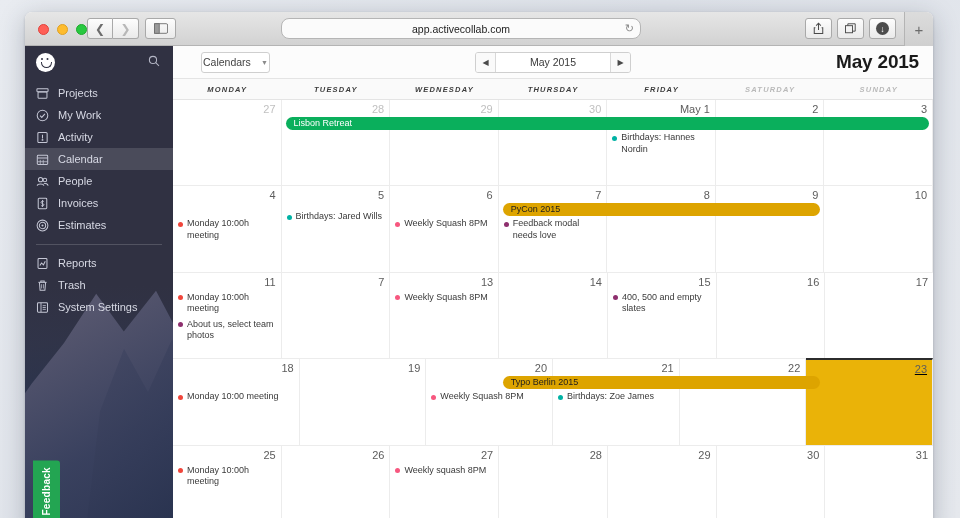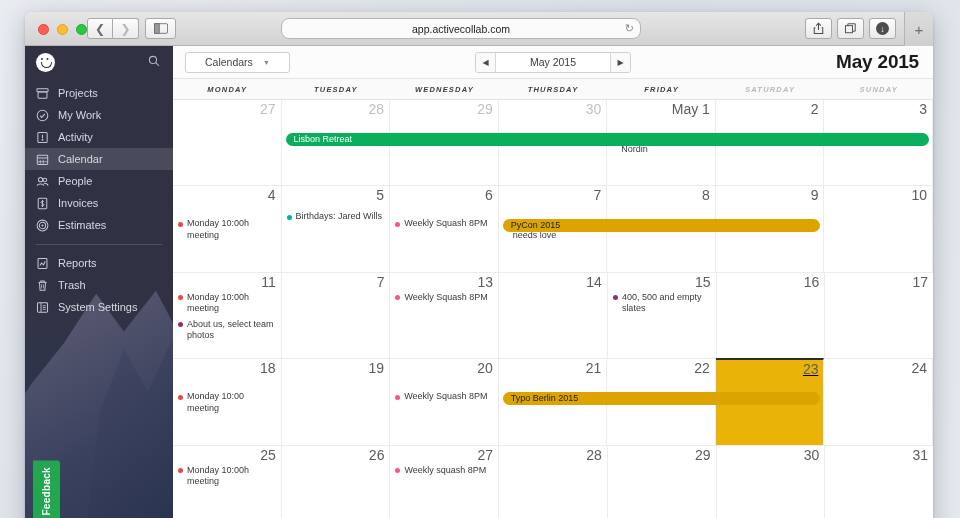--- a/index.html
+++ b/index.html
@@ -160,21 +160,21 @@
   
   #main { flex: 1; background: #fff; display: flex; flex-direction: column; min-width: 0; }
 
   #toolbar {
     height: 33px; flex: none; position: relative;
     border-bottom: 1px solid #e4e4e4;
     background: #fcfcfc;
     display: flex; align-items: center;
   }
   #calendars-btn {
-    margin-left: 12px; height: 21px; padding: 0 19px;
+    margin-left: 28px; height: 21px; padding: 0 1px;
     background: #fff; border: 1px solid #cfcfcf; border-radius: 3px;
     display: flex; align-items: center; gap: 10px;
     font-size: 10.5px; color: #444;
   }
   .caret { font-size: 7px; color: #8a8a8a; }
 
   #month-nav {
     position: absolute; left: 50%; transform: translateX(-50%);
     display: flex; align-items: center; height: 21px;
     border: 1px solid #cfcfcf; border-radius: 3px; overflow: hidden;
@@ -212,40 +212,40 @@
     min-height: 0;
   }
   .day {
     flex: 1; position: relative; min-width: 0;
     border-right: 1px solid #ececec;
     padding: 3px 5px 0;
   }
   .day:last-child { border-right: none; }
   .day.today { background: #eab308; border-top: 2px solid #2c2c2c; margin-top: -1px; text-decoration: underline; }
   .daynum {
-    text-align: right; font-size: 14px; color: #5c5c5c; line-height: 12px;
+    text-align: right; font-size: 11px; color: #5c5c5c; line-height: 12px;
   }
   .day.other .daynum { color: #c0c0c0; }
 
   .events { margin-top: 4px; }
   .ev {
     display: flex; gap: 4px; font-size: 9px; color: #3a3a3a;
     line-height: 11.5px; margin-bottom: 4px;
   }
   .ev .dot {
     width: 5px; height: 5px; border-radius: 50%; flex: none; margin-top: 3.5px;
   }
   .ev .txt { min-width: 0; }
 
   
   .bar {
     position: absolute; height: 13px; border-radius: 7px;
     display: flex; align-items: center;
     padding-left: 8px; font-size: 9px; line-height: 13px;
-    white-space: nowrap; overflow: hidden; z-index: 3; margin-top: 16px;
+    white-space: nowrap; overflow: hidden; z-index: 3;
   }
 </style>
 </head>
 <body>
 
 <div id="window">
 
   <div id="chrome">
     <div class="traffic">
       <div class="light red"></div>
@@ -619,24 +619,20 @@
               </div>
             </div>
             <div class="day">
               <div class="daynum">22</div>
               <div class="events"></div>
             </div>
             <div class="day today">
               <div class="daynum">23</div>
               <div class="events"></div>
             </div>
-            <div class="day">
-              <div class="daynum">24</div>
-              <div class="events"></div>
-            </div>
             <div class="bar" style="background: rgb(221, 164, 0); color: rgb(29, 29, 29); left: calc(42.8571% + 4px); width: calc(42.8571% - 8px); top: 17px;">
               <span>Typo Berlin 2015</span>
             </div>
           </div>
           <div class="week">
             <div class="day">
               <div class="daynum">25</div>
               <div class="events">
                 <div class="ev">
                   <span class="dot" style="background: rgb(240, 70, 59);"></span>

